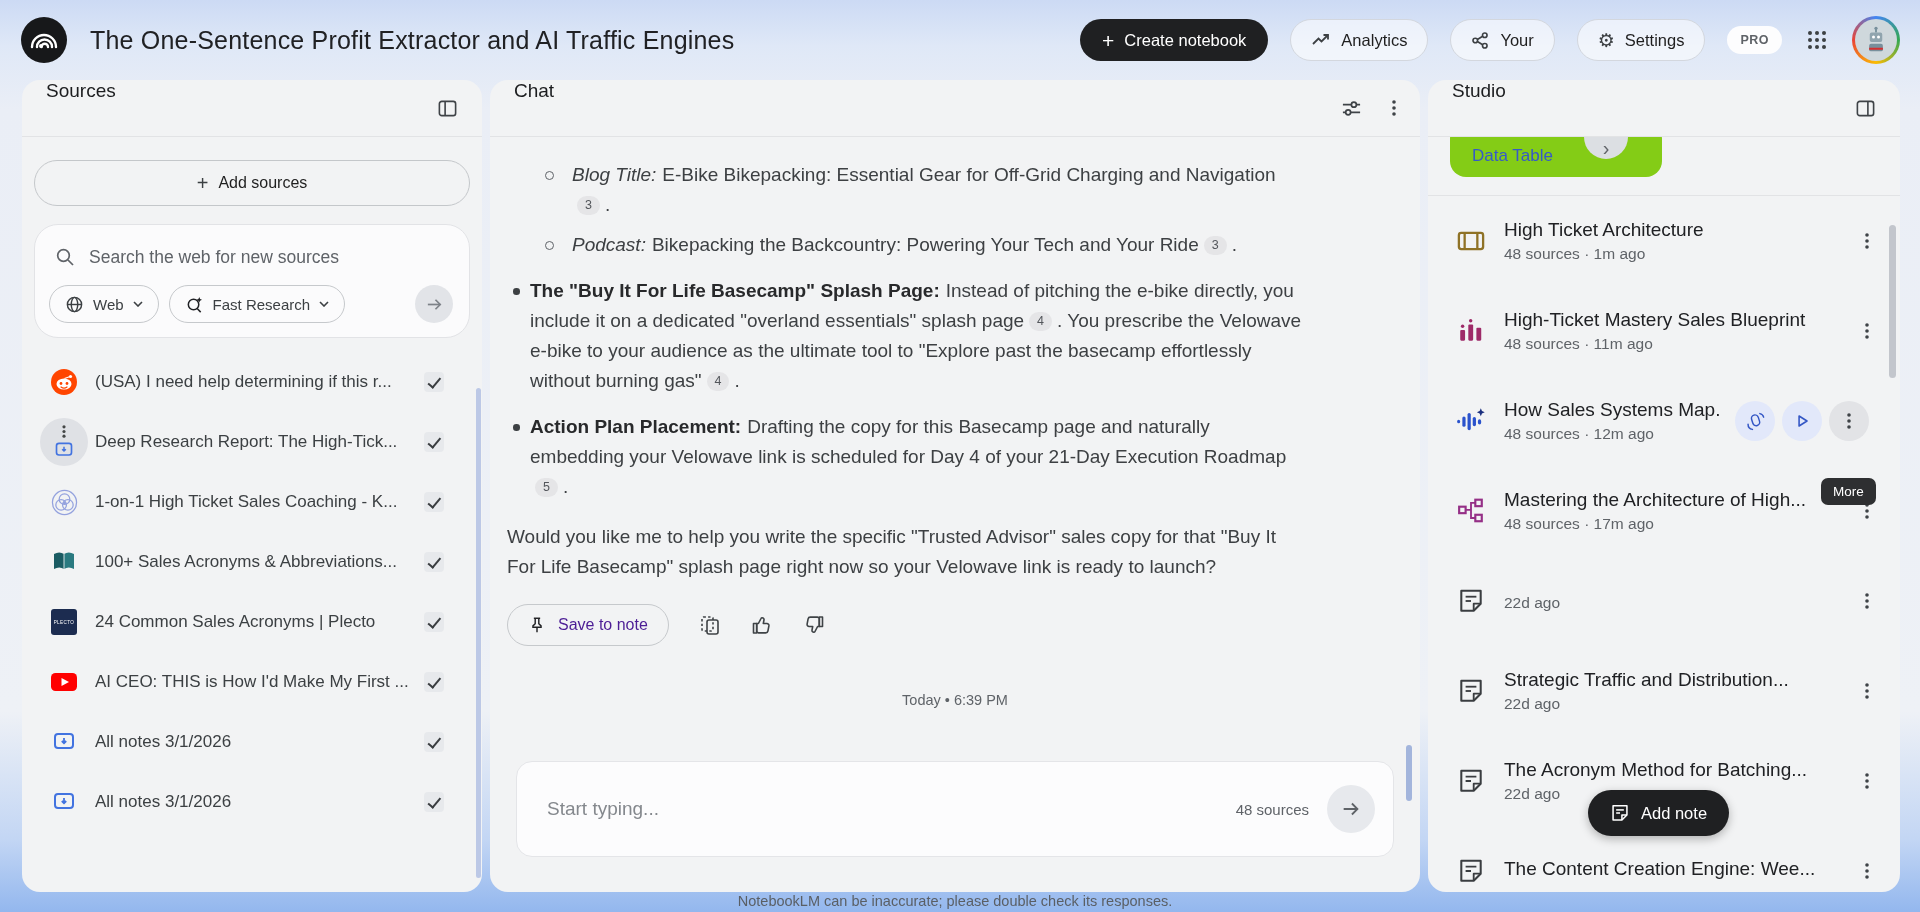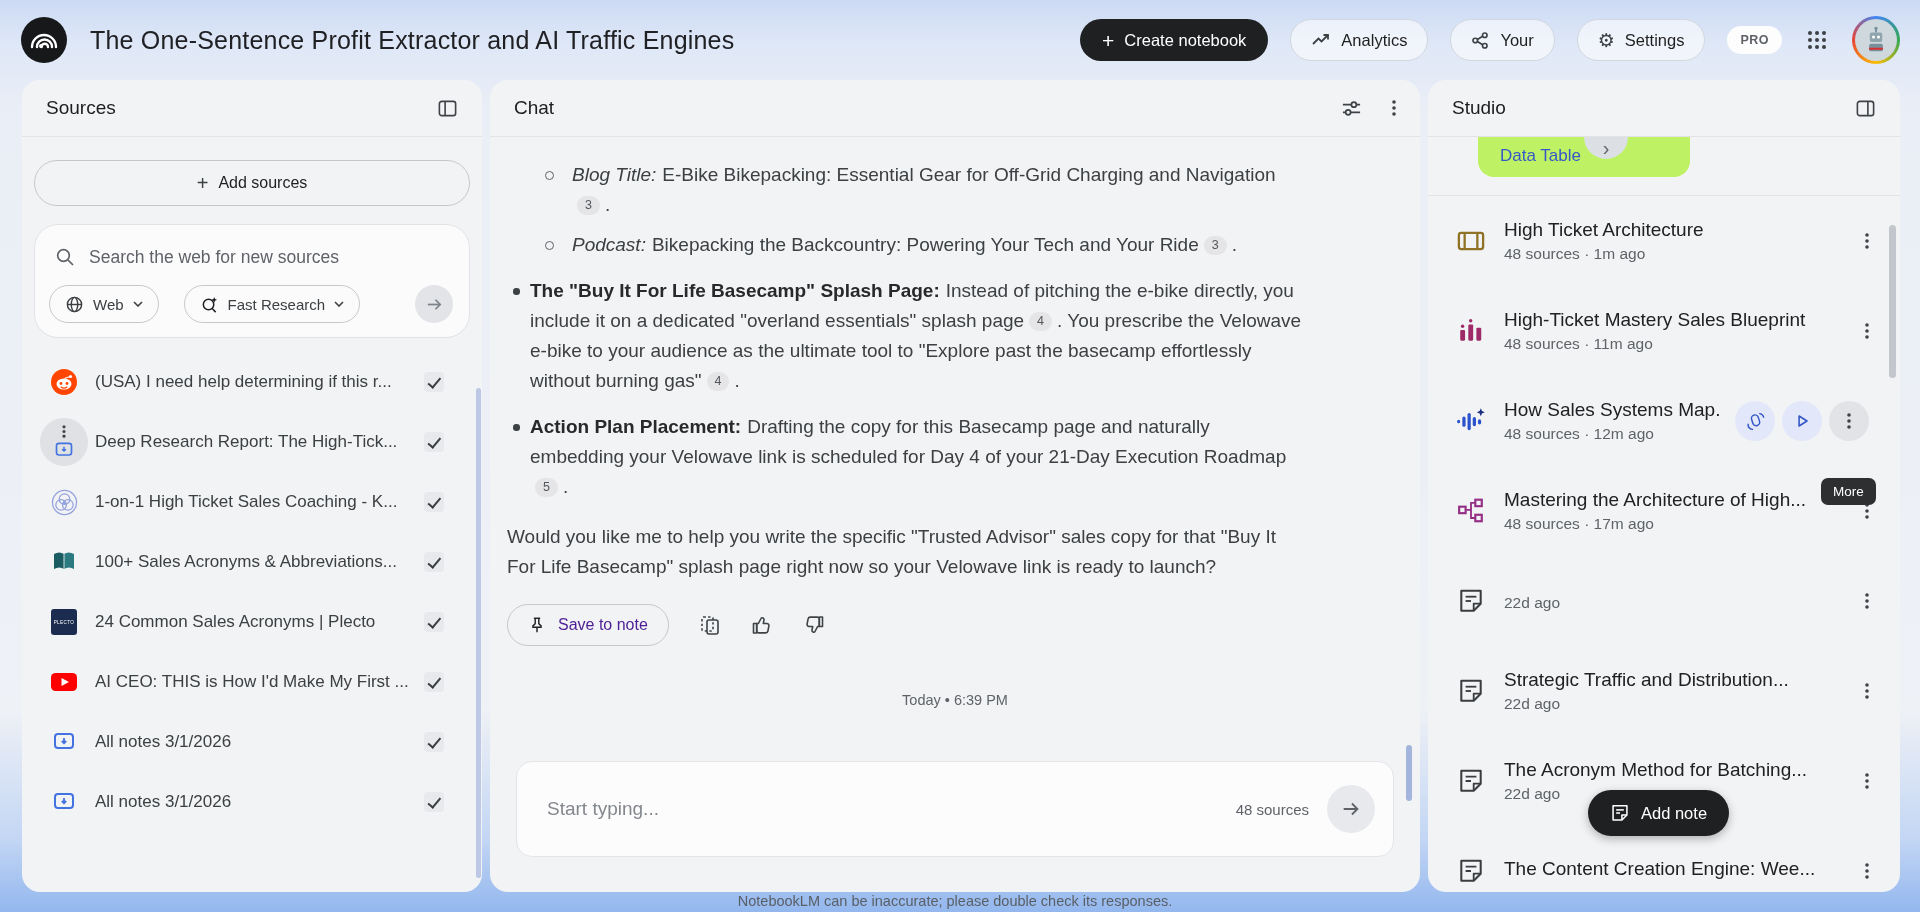--- a/index.html
+++ b/index.html
@@ -27,35 +27,35 @@
   .apps-grid { width:26px; height:26px; cursor:pointer; display:flex; align-items:center; justify-content:center; }
   .avatar { width:48px; height:48px; border-radius:50%; padding:3px; cursor:pointer;
     background:conic-gradient(#4285f4,#34a853,#fbbc05,#ea4335,#4285f4); }
   .avatar-inner { width:100%; height:100%; border-radius:50%; background:#cfd8dc; display:flex; align-items:center; justify-content:center; overflow:hidden; }
 
   
   .panel { position:absolute; top:80px; height:812px; background:#f2f3f4; border-radius:18px; overflow:hidden; }
   .sources-panel { left:22px; width:460px; }
   .chat-panel { left:490px; width:930px; }
   .studio-panel { left:1428px; width:472px; }
-  .panel-head { height:56px; display:flex; align-items:center; padding:0 24px; }
+  .panel-head { height:56px; display:flex; padding:0 24px; }
   .panel-title { font-size:19px; color:#1c1d1f; }
   .head-icons { margin-left:auto; display:flex; align-items:center; gap:30px; }
   .icon-btn { color:#3f4347; cursor:pointer; display:flex; align-items:center; }
   .divider { height:1px; background:#e2e3e5; }
 
   
   .add-sources { margin:23px 12px 0; height:46px; width:436px; display:flex; align-items:center; justify-content:center; gap:10px;
     border:1px solid #c4c7ca; border-radius:23px; background:transparent; font-size:16px; color:#1f1f1f; font-family:inherit; cursor:pointer; }
   .add-sources .plus { font-size:20px; color:#3c4043; }
   .search-card { margin:18px 12px 0; background:#fbfbfc; border:1px solid #e2e3e6; border-radius:24px; padding:10px 14px 14px; }
   .search-row { height:44px; display:flex; align-items:center; gap:14px; padding:0 6px; }
   .search-row input { flex:1; border:none; outline:none; background:transparent; font-size:17.5px; color:#202124; font-family:inherit; }
   .search-row input::placeholder { color:#5f6368; }
-  .chips-row { position:relative; display:flex; align-items:center; gap:25px; margin-top:6px; padding-right:50px; }
+  .chips-row { position:relative; display:flex; align-items:center; gap:10px; margin-top:6px; padding-right:50px; }
   .chip { height:38px; display:flex; align-items:center; gap:9px; padding:0 15px; border:1px solid #c6c9cc; border-radius:19px;
     background:transparent; font-size:15px; color:#3c4043; font-family:inherit; cursor:pointer; }
   .search-go { position:absolute; right:2px; bottom:0; width:38px; height:38px; border-radius:50%; background:#e2e4e8;
     display:flex; align-items:center; justify-content:center; color:#7d8288; cursor:pointer; }
   .select-all-row { margin-top:24px; padding:0 38px 0 24px; display:flex; align-items:center; justify-content:space-between;
     font-size:17px; color:#3c4043; }
   .checkbox { width:20px; height:20px; border-radius:4px; background:#e7e9ec; position:relative; cursor:pointer; flex:0 0 auto; }
   .checkbox::after { content:""; position:absolute; left:6.5px; top:2.5px; width:5px; height:10.5px;
     border-right:2.3px solid #3a3d40; border-bottom:2.3px solid #3a3d40; transform:rotate(40deg); }
   .source-list { margin-top:14px; }
@@ -88,22 +88,22 @@
     border-radius:16px; display:flex; align-items:center; padding:0 18px 0 30px; }
   .input-box input { flex:1; border:none; outline:none; background:transparent; font-size:19px; color:#202124; font-family:inherit; }
   .input-box input::placeholder { color:#84888d; }
   .src-count { font-size:15px; color:#5f6368; margin-right:18px; white-space:nowrap; }
   .send-btn { width:48px; height:48px; border-radius:50%; border:none; background:#e7e9ed; color:#5f6368;
     display:flex; align-items:center; justify-content:center; cursor:pointer; }
 
   
   .studio-clip { position:absolute; top:57px; left:0; right:0; bottom:0; overflow:hidden; }
   .chip-strip { position:relative; height:59px; border-bottom:1px solid #e2e3e5; }
-  .data-chip { position:absolute; left:22px; top:-14px; width:212px; height:54px; background:#bef264; border-radius:16px;
-    display:flex; align-items:center; padding:12px 0 0 22px; font-size:17px; font-weight:500; color:#3659c8; cursor:pointer;margin-left:28px; }
+  .data-chip { position:absolute; left:22px; top:-14px; width:212px; height:54px; background:#84cc16; border-radius:16px;
+    display:flex; align-items:center; padding:12px 0 0 22px; font-size:17px; font-weight:500; color:#3659c8; cursor:pointer; }
   .chev-circle { position:absolute; left:156px; top:-22px; width:44px; height:44px; border-radius:50%; background:#dcdfe3;
     display:flex; align-items:flex-end; justify-content:center; color:#5f6368; font-size:20px; line-height:22px; cursor:pointer; }
   .studio-row { height:90px; display:flex; align-items:center; padding:0 20px 0 26px; gap:16px; cursor:pointer; }
   .st-icon { width:34px; height:34px; flex:0 0 auto; display:flex; align-items:center; justify-content:center; }
   .st-text { flex:1; min-width:0; }
   .st-title { font-size:19px; font-weight:500; color:#202124; white-space:nowrap; overflow:hidden; }
   .st-meta { font-size:15.5px; color:#5f6368; margin-top:4px; }
   .kebab-btn { width:26px; display:flex; justify-content:center; color:#3f4347; cursor:pointer; }
   .row-actions { display:flex; align-items:center; gap:7px; }
   .act-circle { width:40px; height:40px; border-radius:50%; display:flex; align-items:center; justify-content:center; cursor:pointer; }

